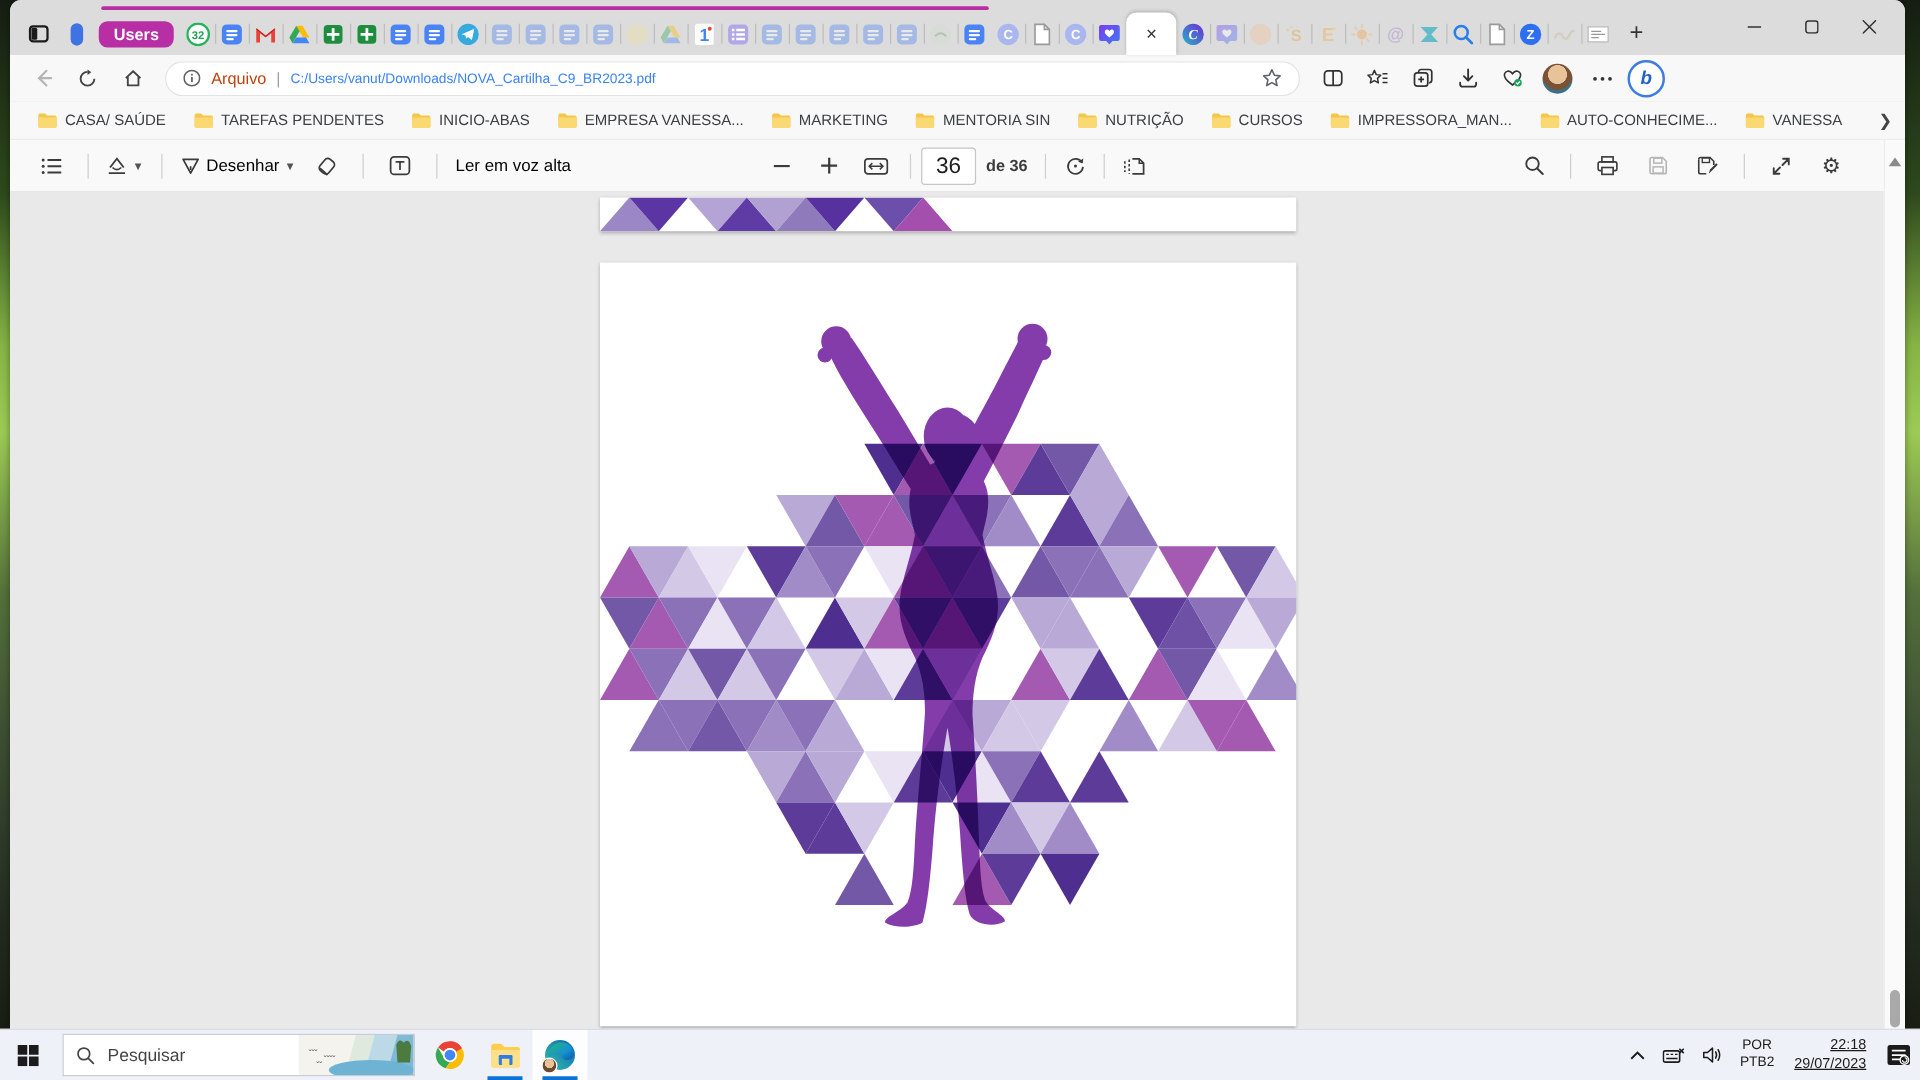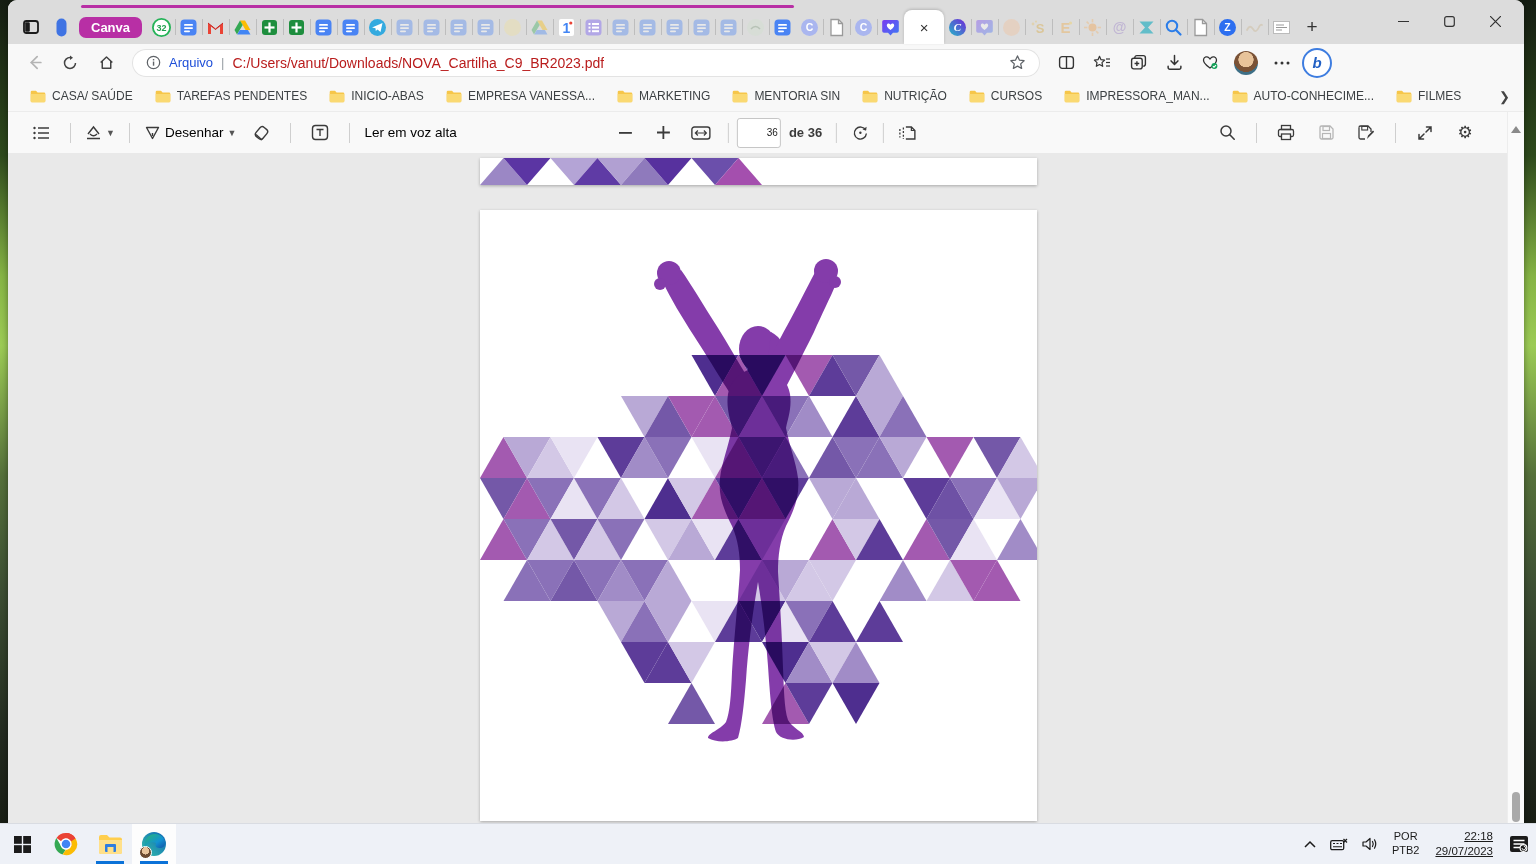--- a/index.html
+++ b/index.html
@@ -26,23 +26,23 @@
     display:flex;align-items:center;justify-content:center;box-shadow:0 -1px 3px rgba(0,0,0,.18);z-index:2;}
   .tab-active .x{font-size:15px;color:#333;line-height:1;}
   .newtab{width:34px;height:28px;display:flex;align-items:center;justify-content:center;font-size:19px;color:#333;flex:none;}
   .wincontrols{display:flex;align-items:center;height:34px;margin-left:auto;flex:none;align-self:flex-start;margin-top:4px;}
   .wc{width:46px;height:32px;display:flex;align-items:center;justify-content:center;color:#333;}
   
   .addressbar{height:37px;background:#f8f8f8;display:flex;align-items:center;padding:0 10px;gap:4px;}
   .navbtn{width:32px;height:30px;display:flex;align-items:center;justify-content:center;border-radius:6px;}
   .urlpill{flex:1;height:28px;background:#fff;border-radius:14px;display:flex;align-items:center;
     padding:0 14px;gap:8px;box-shadow:0 0 0 1px #e3e3e3 inset;margin:0 6px;max-width:880px;}
-  .urlpill .scheme{color:#1d4ed8;font-size:13px;}
+  .urlpill .scheme{color:#c2410c;font-size:13px;}
   .urlpill .sep{color:#9aa0a6;font-size:13px;}
-  .urlpill .url{color:#b91c1c;font-size:14px;white-space:nowrap;overflow:hidden;}
+  .urlpill .url{color:#3b82f6;font-size:11px;white-space:nowrap;overflow:hidden;}
   .abspacer{flex:1;}
   .avatar{width:24px;height:24px;border-radius:50%;flex:none;
     background:radial-gradient(circle at 50% 36%,#e8c39a 0 38%,#7a5236 40% 62%,#3e6f86 64%);}
   .bing{width:26px;height:26px;border-radius:50%;background:#fff;border:2px solid #3e7de0;
     display:flex;align-items:center;justify-content:center;color:#2160c4;font-weight:bold;font-size:15px;font-style:italic;}
   
   .bookmarks{height:30px;background:#f8f8f8;display:flex;align-items:center;padding:0 14px;gap:21px;border-bottom:1px solid #ececec;}
   .bm{display:flex;align-items:center;gap:6px;padding:3px 8px;border-radius:5px;flex:none;}
   .bm span{font-size:12px;color:#3c4043;white-space:nowrap;}
   .bm-chevron{margin-left:auto;color:#444;font-size:13px;}
@@ -50,21 +50,21 @@
   .pdftoolbar{height:41px;background:#f9f9f9;border-bottom:1px solid #d4d4d4;display:flex;align-items:center;padding:0 14px;position:relative;}
   .ptgroup{display:flex;align-items:center;gap:2px;}
   .ptbtn{height:30px;min-width:30px;display:flex;align-items:center;justify-content:center;border-radius:5px;color:#3b3b3b;padding:0 4px;gap:4px;}
   .ptbtn.disabled{opacity:.35;}
   .ptlabel{font-size:13.5px;color:#000000;}
   .ptsep{width:1px;height:20px;background:#cfcfcf;margin:0 8px;}
   .chev{font-size:9px;color:#555;}
   .ptcenter{position:absolute;left:50%;transform:translateX(-50%);display:flex;align-items:center;}
   .ptright{margin-left:auto;display:flex;align-items:center;gap:2px;padding-right:26px;}
   .pageinput{width:38px;height:26px;border:1px solid #c6c6c6;border-radius:3px;background:#fff;
-    text-align:right;font-size:10px;color:#202020;font-family:"Liberation Sans",sans-serif;}
+    text-align:center;font-size:18px;color:#202020;font-family:"Liberation Sans",sans-serif;}
   .ofpages{font-size:13px;color:#3b3b3b;margin:0 10px 0 8px;font-weight:bold;}
   
   .content{position:absolute;left:0;top:153px;right:16px;bottom:0;background:#e9e9e9;overflow:hidden;}
   .pagefrag{position:absolute;left:472px;width:557px;background:#fff;box-shadow:0 1px 3px rgba(0,0,0,.28);}
   .frag35{top:5px;height:27px;}
   .page36{top:57px;height:611px;}
   .pagesvg{position:absolute;inset:0;}
   
   .pdfscroll{position:absolute;right:0;top:112px;width:16px;bottom:0;background:#fafafa;border-left:1px solid #ededed;}
   .scrollarrow{position:absolute;top:14px;left:3px;width:0;height:0;border-left:5px solid transparent;border-right:5px solid transparent;border-bottom:7px solid #8a8a8a;}
@@ -103,21 +103,21 @@
           </svg>
       </div>
       <div id="tabs-before-group" style="display:flex;align-items:center">
           <div class="tab">
             <svg class="ticon" viewBox="0 0 19 19">
               <rect x="4.5" y="0.5" width="10" height="18" rx="5" fill="#3f73e3"></rect>
             </svg>
           </div>
         </div>
       <div class="tab-group" id="tab-group" style="--gc: #b82fa5;">
-        <div class="group-label">Canva</div>
+        <div class="group-label">Users</div>
         <div id="group-tabs" style="display:flex;align-items:center">
             <div class="tab">
               <svg class="ticon" viewBox="0 0 19 19">
                 <circle cx="9.5" cy="9.5" r="8.6" fill="#fff" stroke="#25b358" stroke-width="1.8"></circle>
                 <text x="9.5" y="13" text-anchor="middle" font-size="9" font-weight="bold" fill="#1fa04e" font-family="Liberation Sans,sans-serif">32</text>
               </svg>
             </div>
             <div class="tab">
               <svg class="ticon" viewBox="0 0 19 19">
                 <rect x="1.5" y="1.5" width="16" height="16" rx="4" fill="#4a84f4"></rect>
@@ -597,21 +597,21 @@
             <path d="M0.7 2 A1.3 1.3 0 0 1 2 0.7 H6 L7.6 2.4 H14 A1.3 1.3 0 0 1 15.3 3.7 V11 A1.3 1.3 0 0 1 14 12.3 H2 A1.3 1.3 0 0 1 0.7 11 Z" fill="#f6c64a"></path>
             <path d="M0.7 4 H15.3 V11 A1.3 1.3 0 0 1 14 12.3 H2 A1.3 1.3 0 0 1 0.7 11 Z" fill="#fad972"></path>
           </svg>
           <span>AUTO-CONHECIME...</span>
         </div>
         <div class="bm">
           <svg width="16" height="13" viewBox="0 0 16 13">
             <path d="M0.7 2 A1.3 1.3 0 0 1 2 0.7 H6 L7.6 2.4 H14 A1.3 1.3 0 0 1 15.3 3.7 V11 A1.3 1.3 0 0 1 14 12.3 H2 A1.3 1.3 0 0 1 0.7 11 Z" fill="#f6c64a"></path>
             <path d="M0.7 4 H15.3 V11 A1.3 1.3 0 0 1 14 12.3 H2 A1.3 1.3 0 0 1 0.7 11 Z" fill="#fad972"></path>
           </svg>
-          <span>FILMES</span>
+          <span>VANESSA</span>
         </div>
       </span>
     <span class="bm-chevron">❯</span>
   </div>
 
   <div class="pdftoolbar">
     <div class="ptgroup">
       <div class="ptbtn">
           <svg width="17" height="14" viewBox="0 0 17 14">
             <circle cx="1.5" cy="2" r="1.2" fill="#3b3b3b"></circle>
@@ -886,20 +886,36 @@
 
 <div class="taskbar">
   <div class="tbbtn">
     <svg width="17" height="17" viewBox="0 0 17 17">
         <rect x="0" y="0" width="7.8" height="7.8" fill="#1b1b1b"></rect>
         <rect x="9.2" y="0" width="7.8" height="7.8" fill="#1b1b1b"></rect>
         <rect x="0" y="9.2" width="7.8" height="7.8" fill="#1b1b1b"></rect>
         <rect x="9.2" y="9.2" width="7.8" height="7.8" fill="#1b1b1b"></rect>
       </svg>
   </div>
+  <div class="searchbox">
+    <svg class="mag" width="15" height="15" viewBox="0 0 16 16">
+        <circle cx="6.5" cy="6.5" r="5" fill="none" stroke="#444" stroke-width="1.5"></circle>
+        <line x1="10.3" y1="10.3" x2="14.6" y2="14.6" stroke="#444" stroke-width="1.5" stroke-linecap="round"></line>
+      </svg>
+    <span class="ph">Pesquisar</span>
+    <div class="searchart">
+      <i style="left:8px;top:6px;">ˬˬˬ</i>
+        <i style="left:20px;top:11px;">ˬˬˬˬ</i>
+        <i style="left:14px;top:16px;">ˬˬ</i>
+      <svg width="92" height="32" style="position:absolute;left:0;top:0;">
+          <ellipse cx="58" cy="28" rx="34" ry="8" fill="#6fb3d4"></ellipse>
+          <path d="M78 8 Q80 2 84 6 Q88 2 90 9 L89 22 L79 22 Z" fill="#4c7a3f"></path>
+        </svg>
+    </div>
+  </div>
   <div class="tbbtn">
     <svg width="24" height="24" viewBox="0 0 24 24">
         <circle cx="12" cy="12" r="11" fill="#fff"></circle>
         <path d="M12 1 A11 11 0 0 1 21.5 6.5 L12 6.5 Z M12 1 A11 11 0 0 1 21.5 6.5 L16.7 14.8 Z" fill="#ea4335"></path>
         <path d="M12 1 A11 11 0 0 1 21.5 6.5 H12 A5.5 5.5 0 0 0 7.2 9.3 L2.5 6 A11 11 0 0 1 12 1 Z" fill="#ea4335"></path>
         <path d="M2.4 5.9 L7.2 14.2 A5.5 5.5 0 0 0 12 17.5 L8.5 22.5 A11 11 0 0 1 2.4 5.9 Z" fill="#34a853"></path>
         <path d="M21.6 6.6 A11 11 0 0 1 8.6 22.6 L12.1 17.5 A5.5 5.5 0 0 0 16.9 9.4 Z" fill="#fbbc04"></path>
         <circle cx="12" cy="12" r="5" fill="#4285f4" stroke="#fff" stroke-width="1.4"></circle>
       </svg>
   </div>

